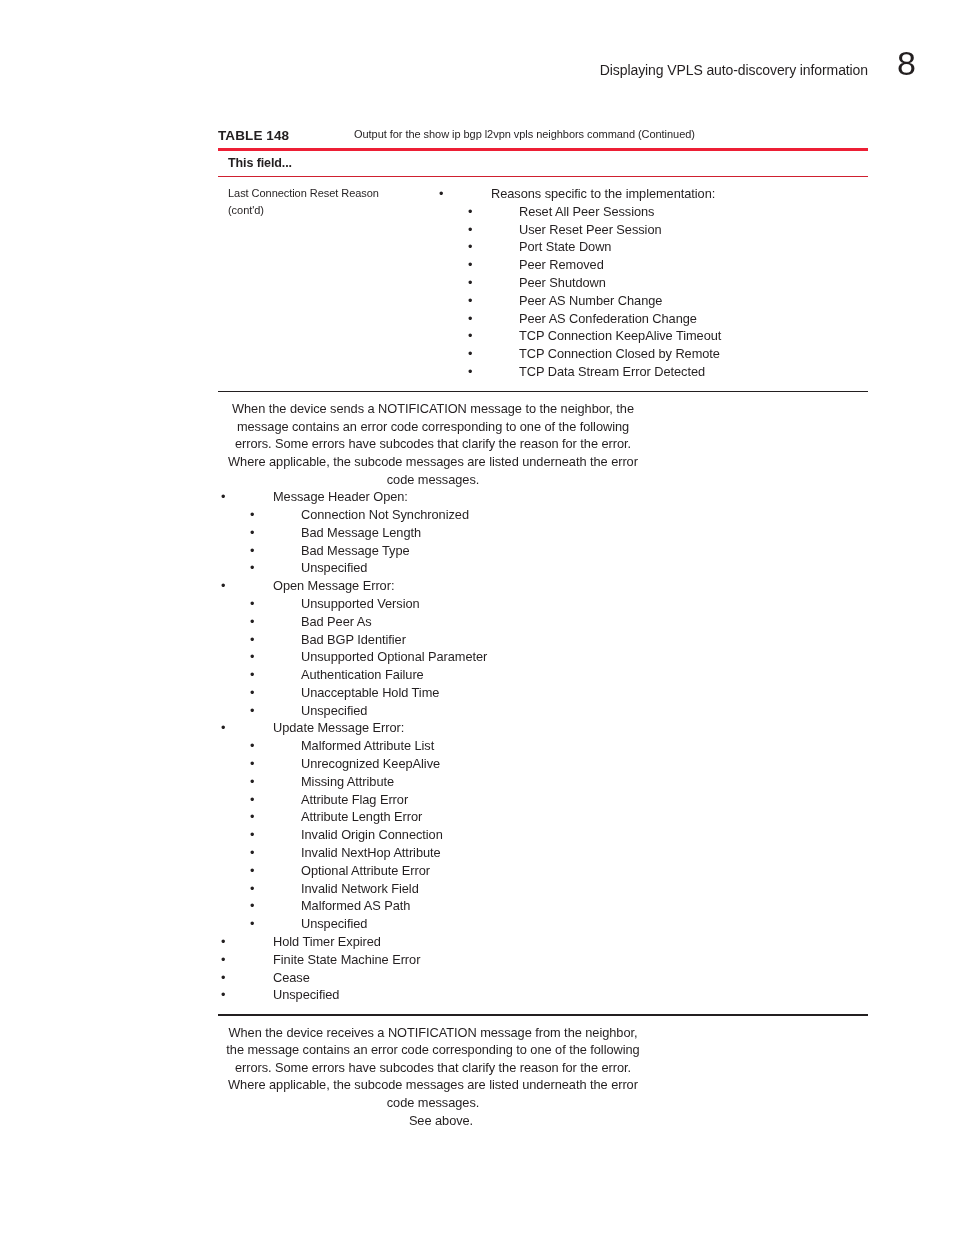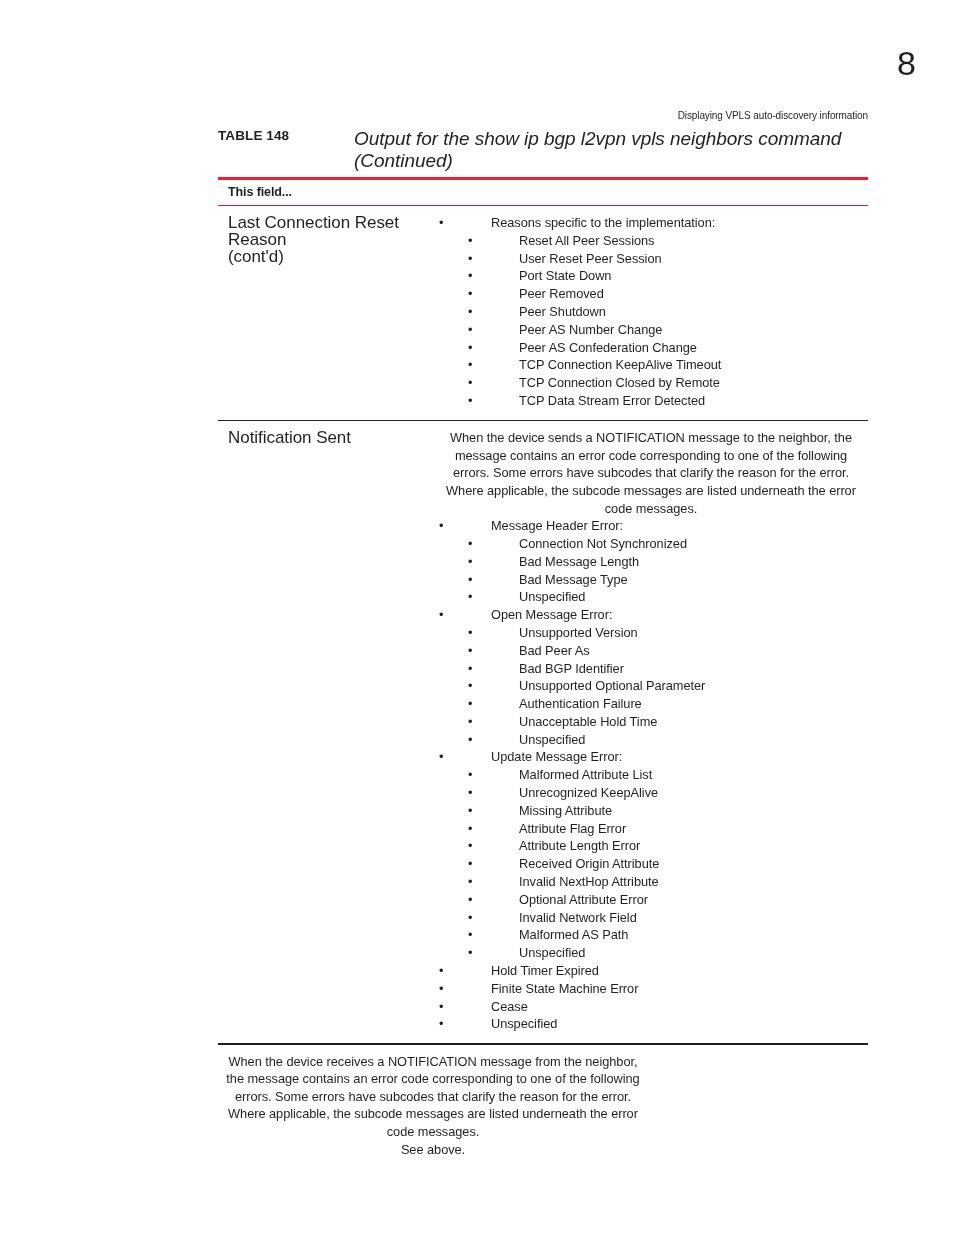--- a/index.html
+++ b/index.html
@@ -21,25 +21,24 @@
     position: absolute;
     top: 56px;
     left: 0;
     width: 954px;
     height: 42px;
   }
   .header-title {
     position: absolute;
     right: 86px;
     top: 6px;
-    font-size: 10px;
+    font-size: 14px;
     letter-spacing: -0.1px;
     color: #231f20;
     white-space: nowrap;
-    margin-top: 48px;
   }
   .header-folio {
     position: absolute;
     right: 38px;
     top: -10px;
     font-size: 34px;
     line-height: 34px;
     color: #231f20;
     font-weight: 400;
   }
@@ -59,23 +58,22 @@
     font-size: 13.5px;
   }
   .caption-label {
     font-weight: bold;
     letter-spacing: 0.1px;
     width: 136px;
     flex: 0 0 136px;
     font-size: 13.5px;
   }
   .caption-text {
-    font-size: 19px;
+    font-size: 11px;
     letter-spacing: -0.05px;
-    font-style: italic;
   }
 
   .rule-red-thick {
     height: 2.5px;
     background: #ed1f35;
     width: 650px;
   }
   .rule-red-thin {
     height: 1.6px;
     background: #cf2030;
@@ -103,36 +101,36 @@
   
   .t-row {
     display: flex;
     padding: 8px 0 10px 0;
   }
   .t-cell-field {
     width: 218px;
     flex: 0 0 218px;
     padding-left: 10px;
     box-sizing: border-box;
-    font-size: 17px;
+    font-size: 11px;
     line-height: 17px;
     letter-spacing: -0.05px;
   }
   .t-cell-disp {
     flex: 1;
     font-size: 12.8px;
     line-height: 17.6px;
     letter-spacing: -0.05px;
   }
   .t-cell-disp p {
     margin: 0;
     max-width: 430px;
     text-align: center;
   }
-  .t-cell-disp p + p { margin-top: 0; }
+  .t-cell-disp p + p { margin-top: 0; margin-left: 8px; }
 
   
   ul.lvl1, ul.lvl2 {
     list-style: none;
     margin: 0;
     padding: 0;
   }
   ul.lvl1 > li, ul.lvl2 > li {
     position: relative;
     line-height: 17.8px;
@@ -206,28 +204,27 @@
             <li><span class="bl">•</span><span class="li-txt">TCP Data Stream Error Detected</span></li>
           </ul>
         </li>
       </ul>
     </div>
   </div>
 
   <div class="rule-dark"></div>
 
   <div class="t-row">
-    <div class="t-cell-field">Notification Sent</div>
     <div class="t-cell-disp">
       <p>When the device sends a NOTIFICATION message to the neighbor, the message contains an error code corresponding to one of the following errors. Some errors have subcodes that clarify the reason for the error. Where applicable, the subcode messages are listed underneath the error code messages.</p>
       <ul class="lvl1">
 
         <li>
           <span class="bl">•</span>
-          <span class="li-txt">Message Header Error:</span>
+          <span class="li-txt">Message Header Open:</span>
           <ul class="lvl2">
             <li><span class="bl">•</span><span class="li-txt">Connection Not Synchronized</span></li>
             <li><span class="bl">•</span><span class="li-txt">Bad Message Length</span></li>
             <li><span class="bl">•</span><span class="li-txt">Bad Message Type</span></li>
             <li><span class="bl">•</span><span class="li-txt">Unspecified</span></li>
           </ul>
         </li>
 
         <li>
           <span class="bl">•</span>
@@ -245,21 +242,21 @@
 
         <li>
           <span class="bl">•</span>
           <span class="li-txt">Update Message Error:</span>
           <ul class="lvl2">
             <li><span class="bl">•</span><span class="li-txt">Malformed Attribute List</span></li>
             <li><span class="bl">•</span><span class="li-txt">Unrecognized KeepAlive</span></li>
             <li><span class="bl">•</span><span class="li-txt">Missing Attribute</span></li>
             <li><span class="bl">•</span><span class="li-txt">Attribute Flag Error</span></li>
             <li><span class="bl">•</span><span class="li-txt">Attribute Length Error</span></li>
-            <li><span class="bl">•</span><span class="li-txt">Received Origin Attribute</span></li>
+            <li><span class="bl">•</span><span class="li-txt">Invalid Origin Connection</span></li>
             <li><span class="bl">•</span><span class="li-txt">Invalid NextHop Attribute</span></li>
             <li><span class="bl">•</span><span class="li-txt">Optional Attribute Error</span></li>
             <li><span class="bl">•</span><span class="li-txt">Invalid Network Field</span></li>
             <li><span class="bl">•</span><span class="li-txt">Malformed AS Path</span></li>
             <li><span class="bl">•</span><span class="li-txt">Unspecified</span></li>
           </ul>
         </li>
 
         <li><span class="bl">•</span><span class="li-txt">Hold Timer Expired</span></li>
         <li><span class="bl">•</span><span class="li-txt">Finite State Machine Error</span></li>

